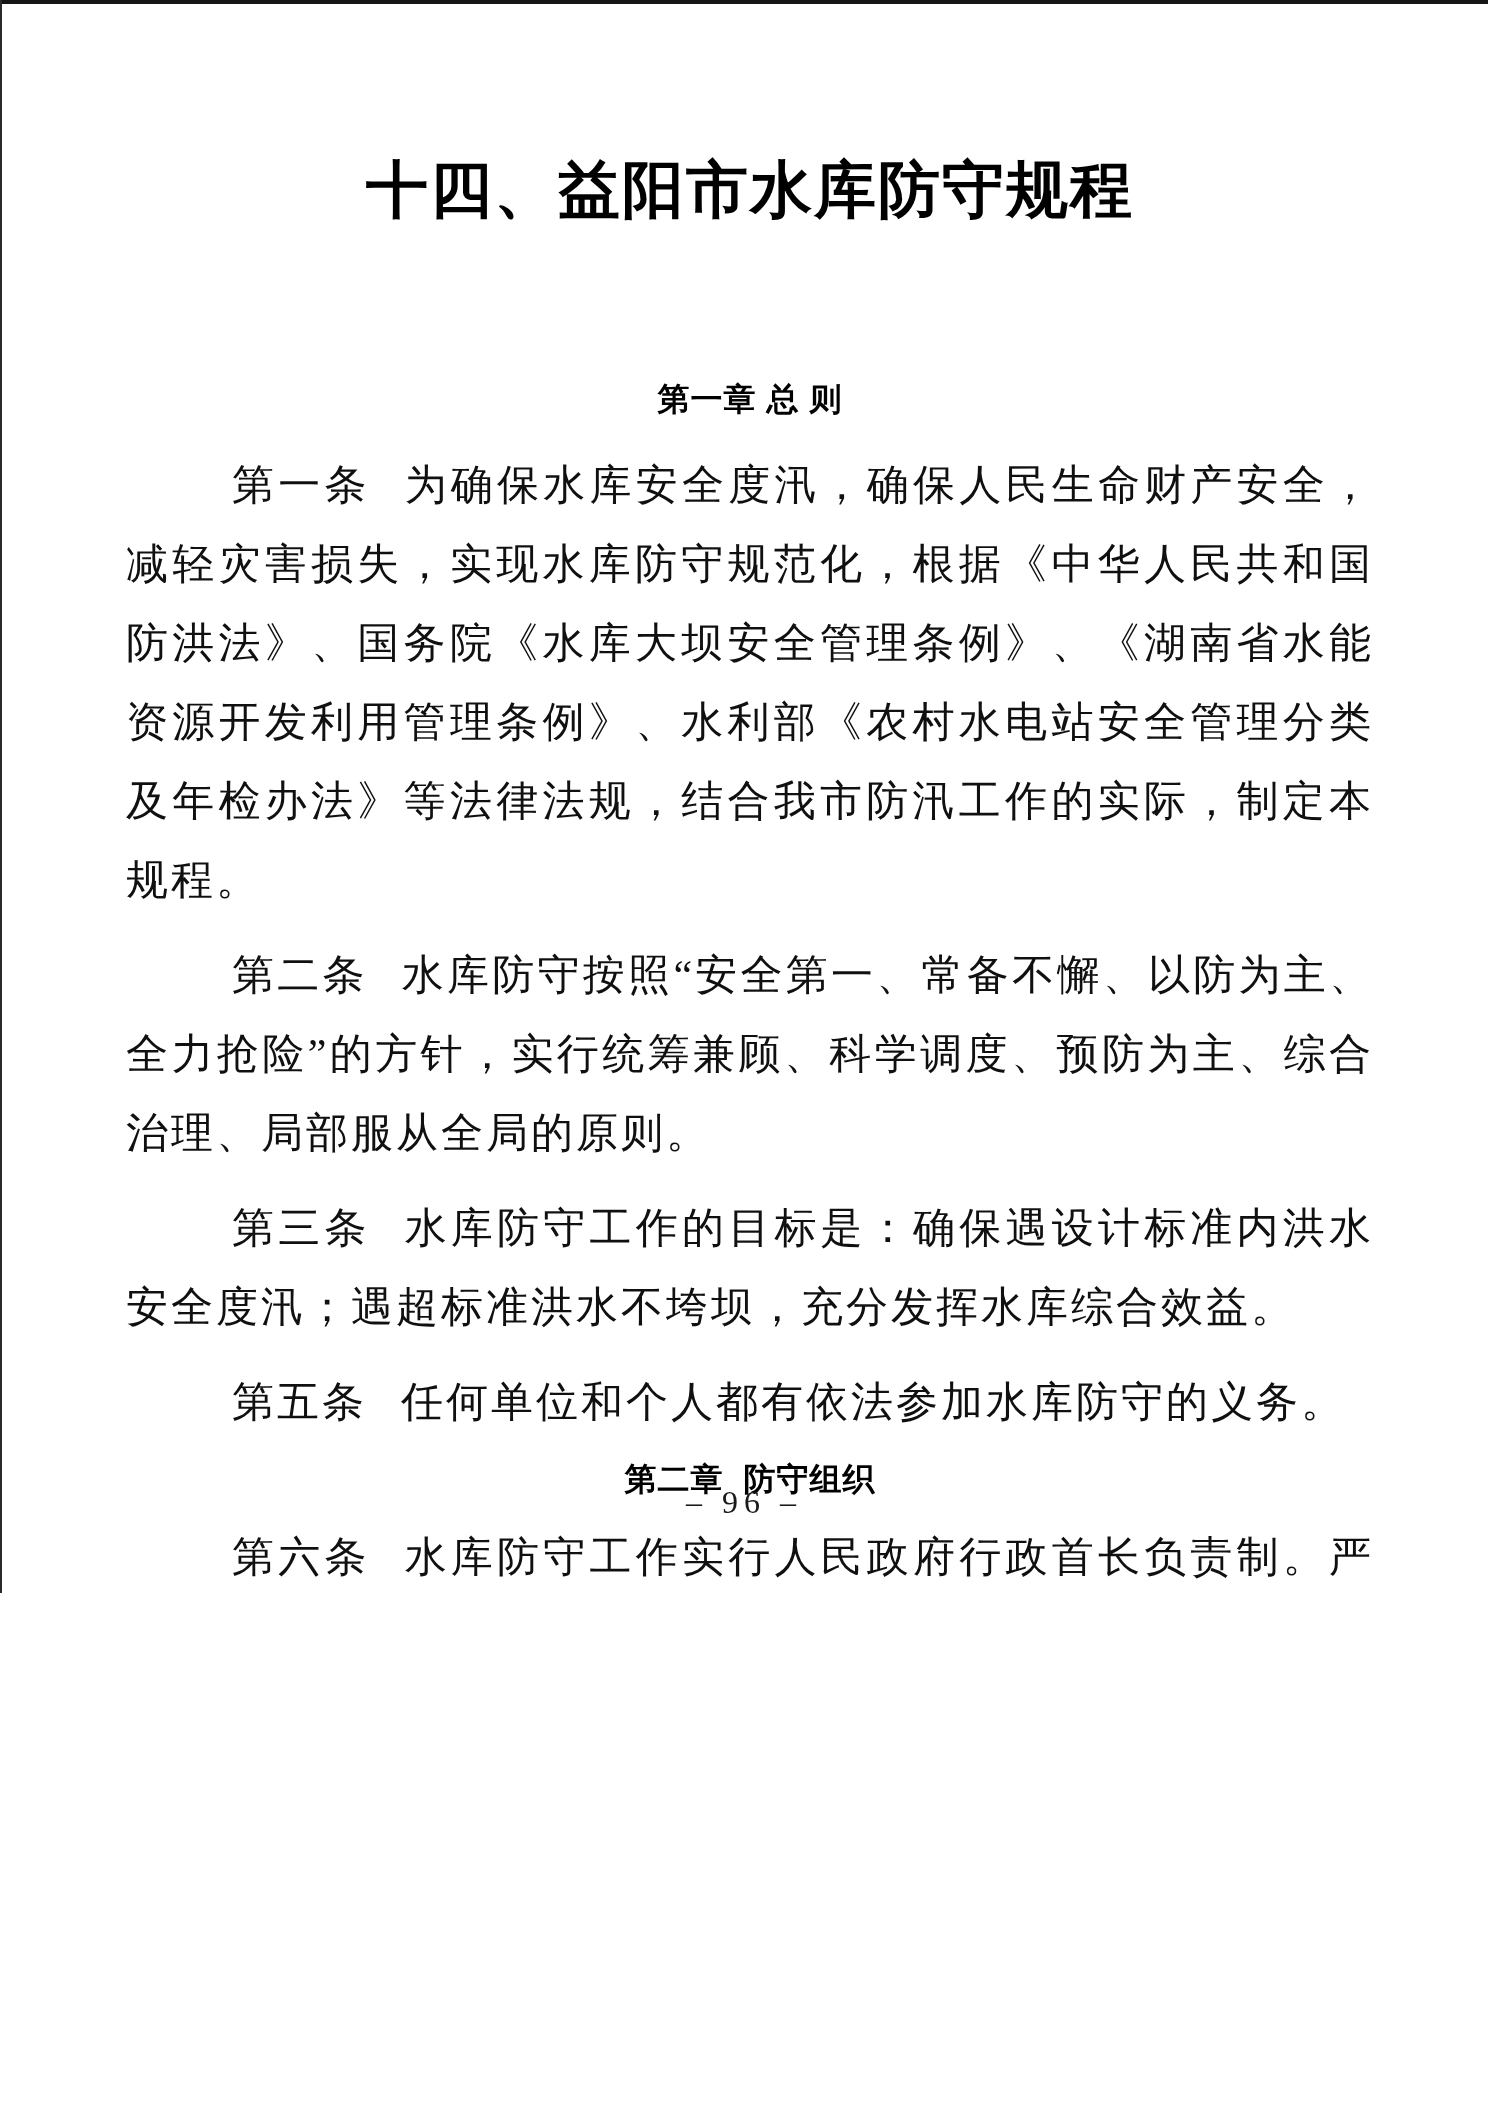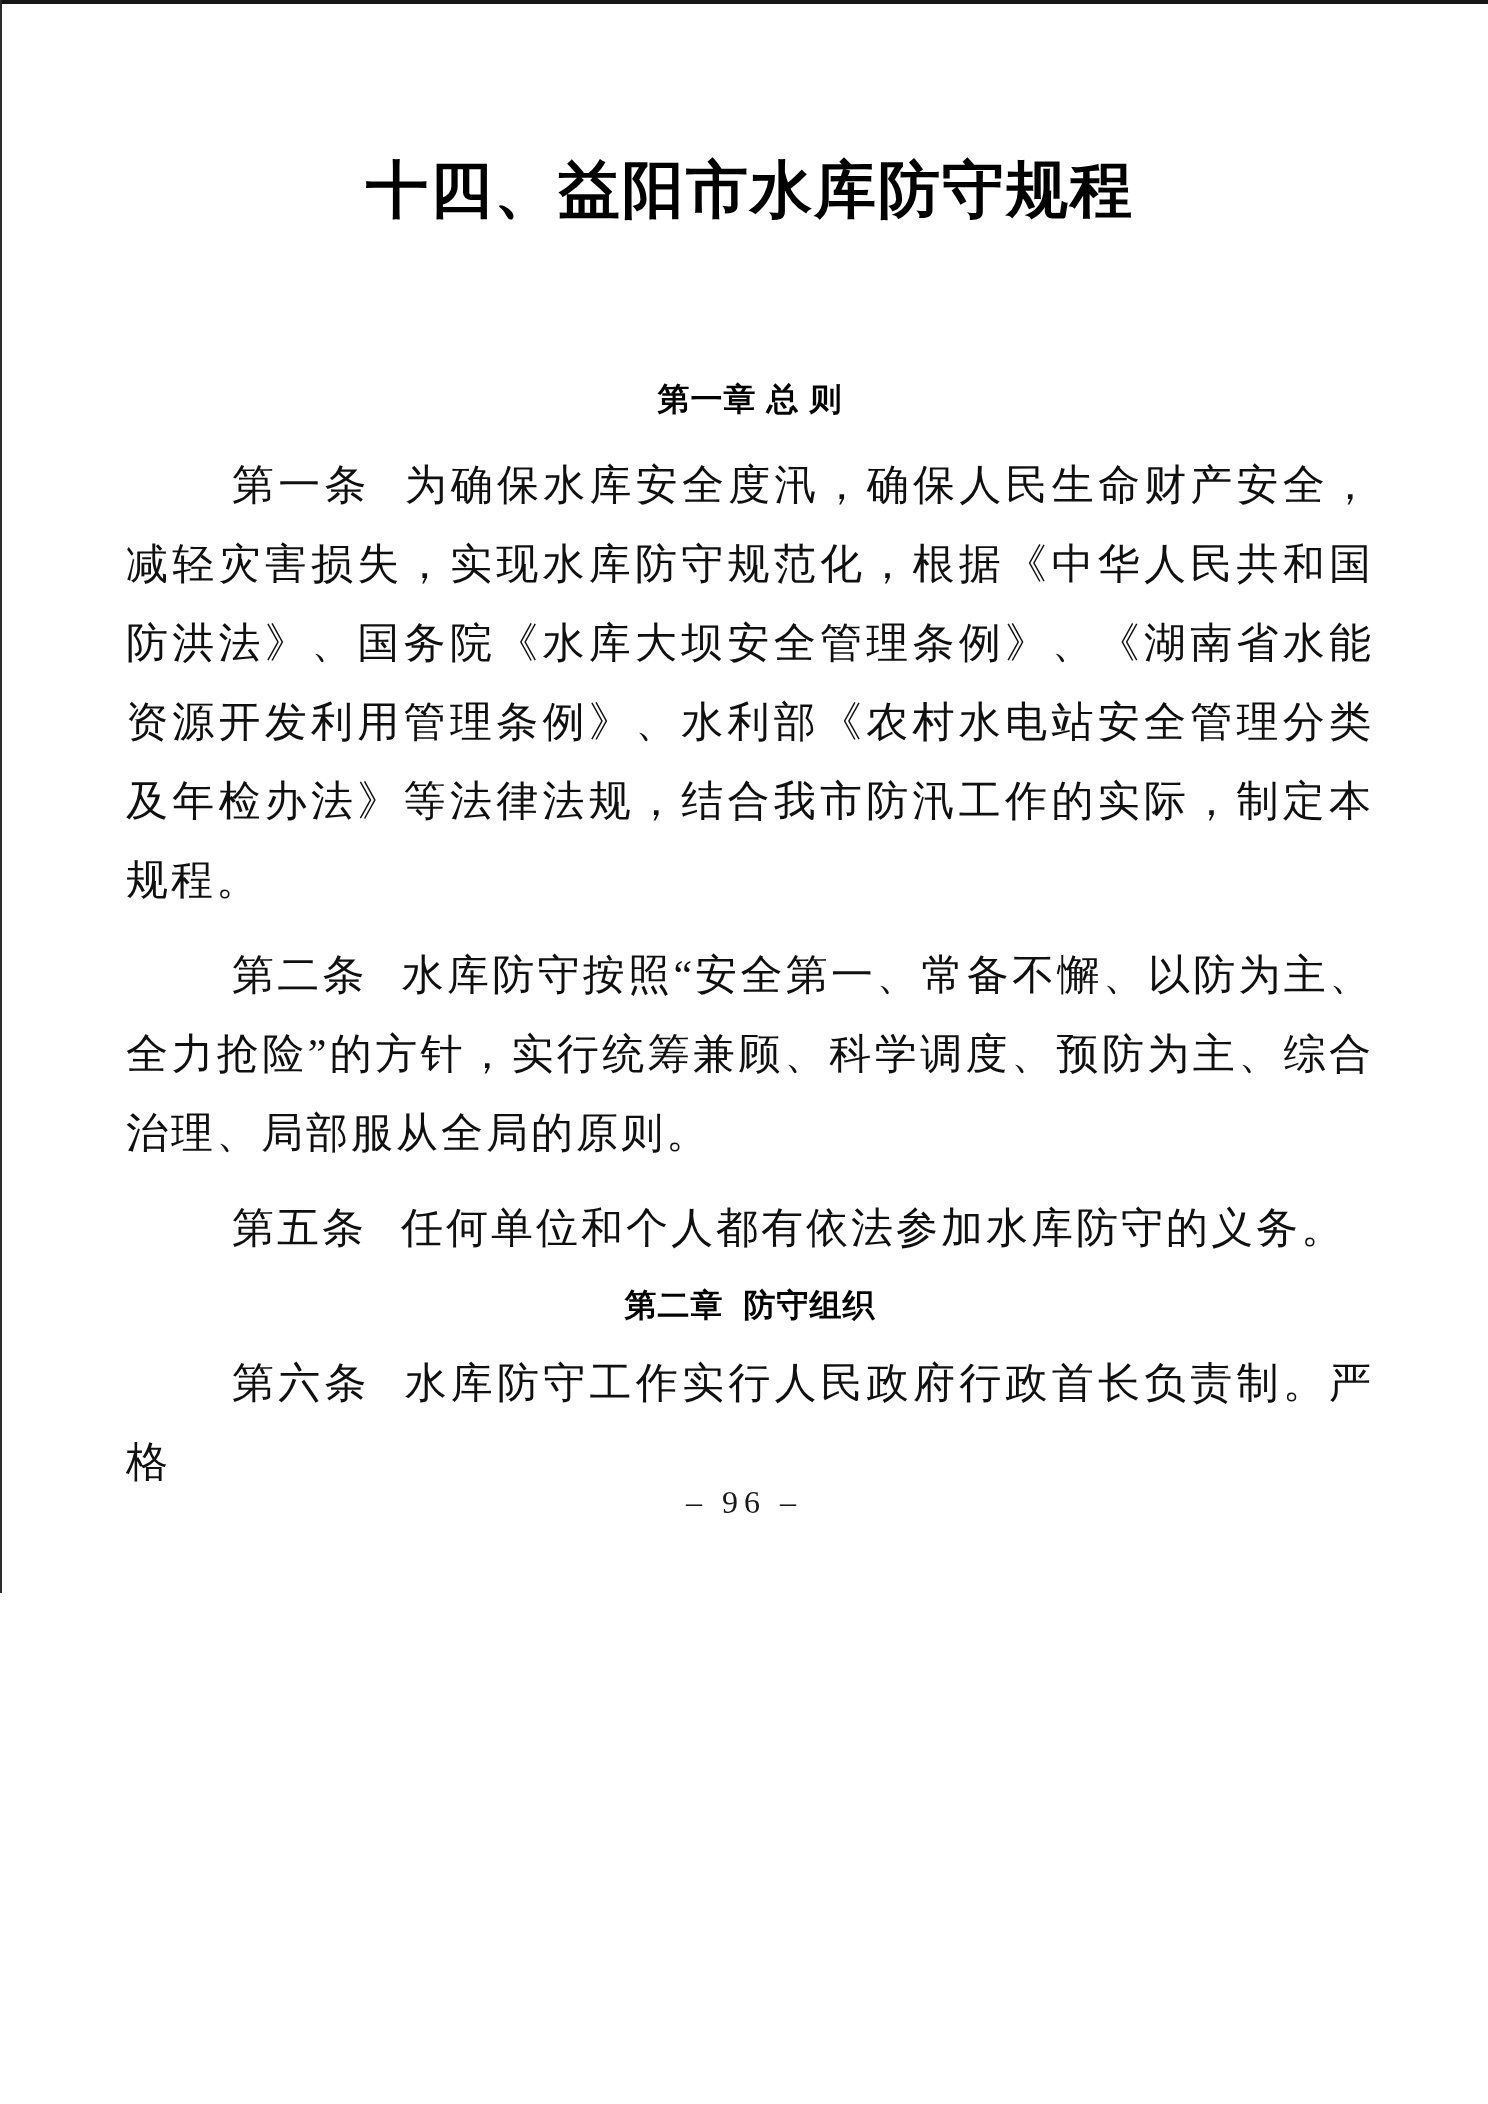--- a/index.html
+++ b/index.html
@@ -96,20 +96,21 @@
   <div class="content">
 
     <h1 class="doc-title">十四、益阳市水库防守规程</h1>
 
     <h2 class="chapter-heading first">第一章 总 则</h2>
 
     <p class="para"><span class="art-label">第一条</span><span class="art-text">为确保水库安全度汛，确保人民生命财产安全，减轻灾害损失，实现水库防守规范化，根据《中华人民共和国防洪法》、国务院《水库大坝安全管理条例》、《湖南省水能资源开发利用管理条例》、水利部《农村水电站安全管理分类及年检办法》等法律法规，结合我市防汛工作的实际，制定本规程。</span></p>
 
     <p class="para"><span class="art-label">第二条</span><span class="art-text">水库防守按照“安全第一、常备不懈、以防为主、全力抢险”的方针，实行统筹兼顾、科学调度、预防为主、综合治理、局部服从全局的原则。</span></p>
 
+    <p class="para"><span class="art-label">第三条</span><span class="art-text">水库防守工作的目标是：确保遇设计标准内洪水安全度汛；遇超标准洪水不垮坝，充分发挥水库综合效益。</span></p>
 
 
     <p class="para"><span class="art-label">第五条</span><span class="art-text">任何单位和个人都有依法参加水库防守的义务。</span></p>
 
     <h2 class="chapter-heading second">第二章 防守组织</h2>
 
     <p class="para"><span class="art-label">第六条</span><span class="art-text">水库防守工作实行人民政府行政首长负责制。严格</span></p>
 
   </div>
 

